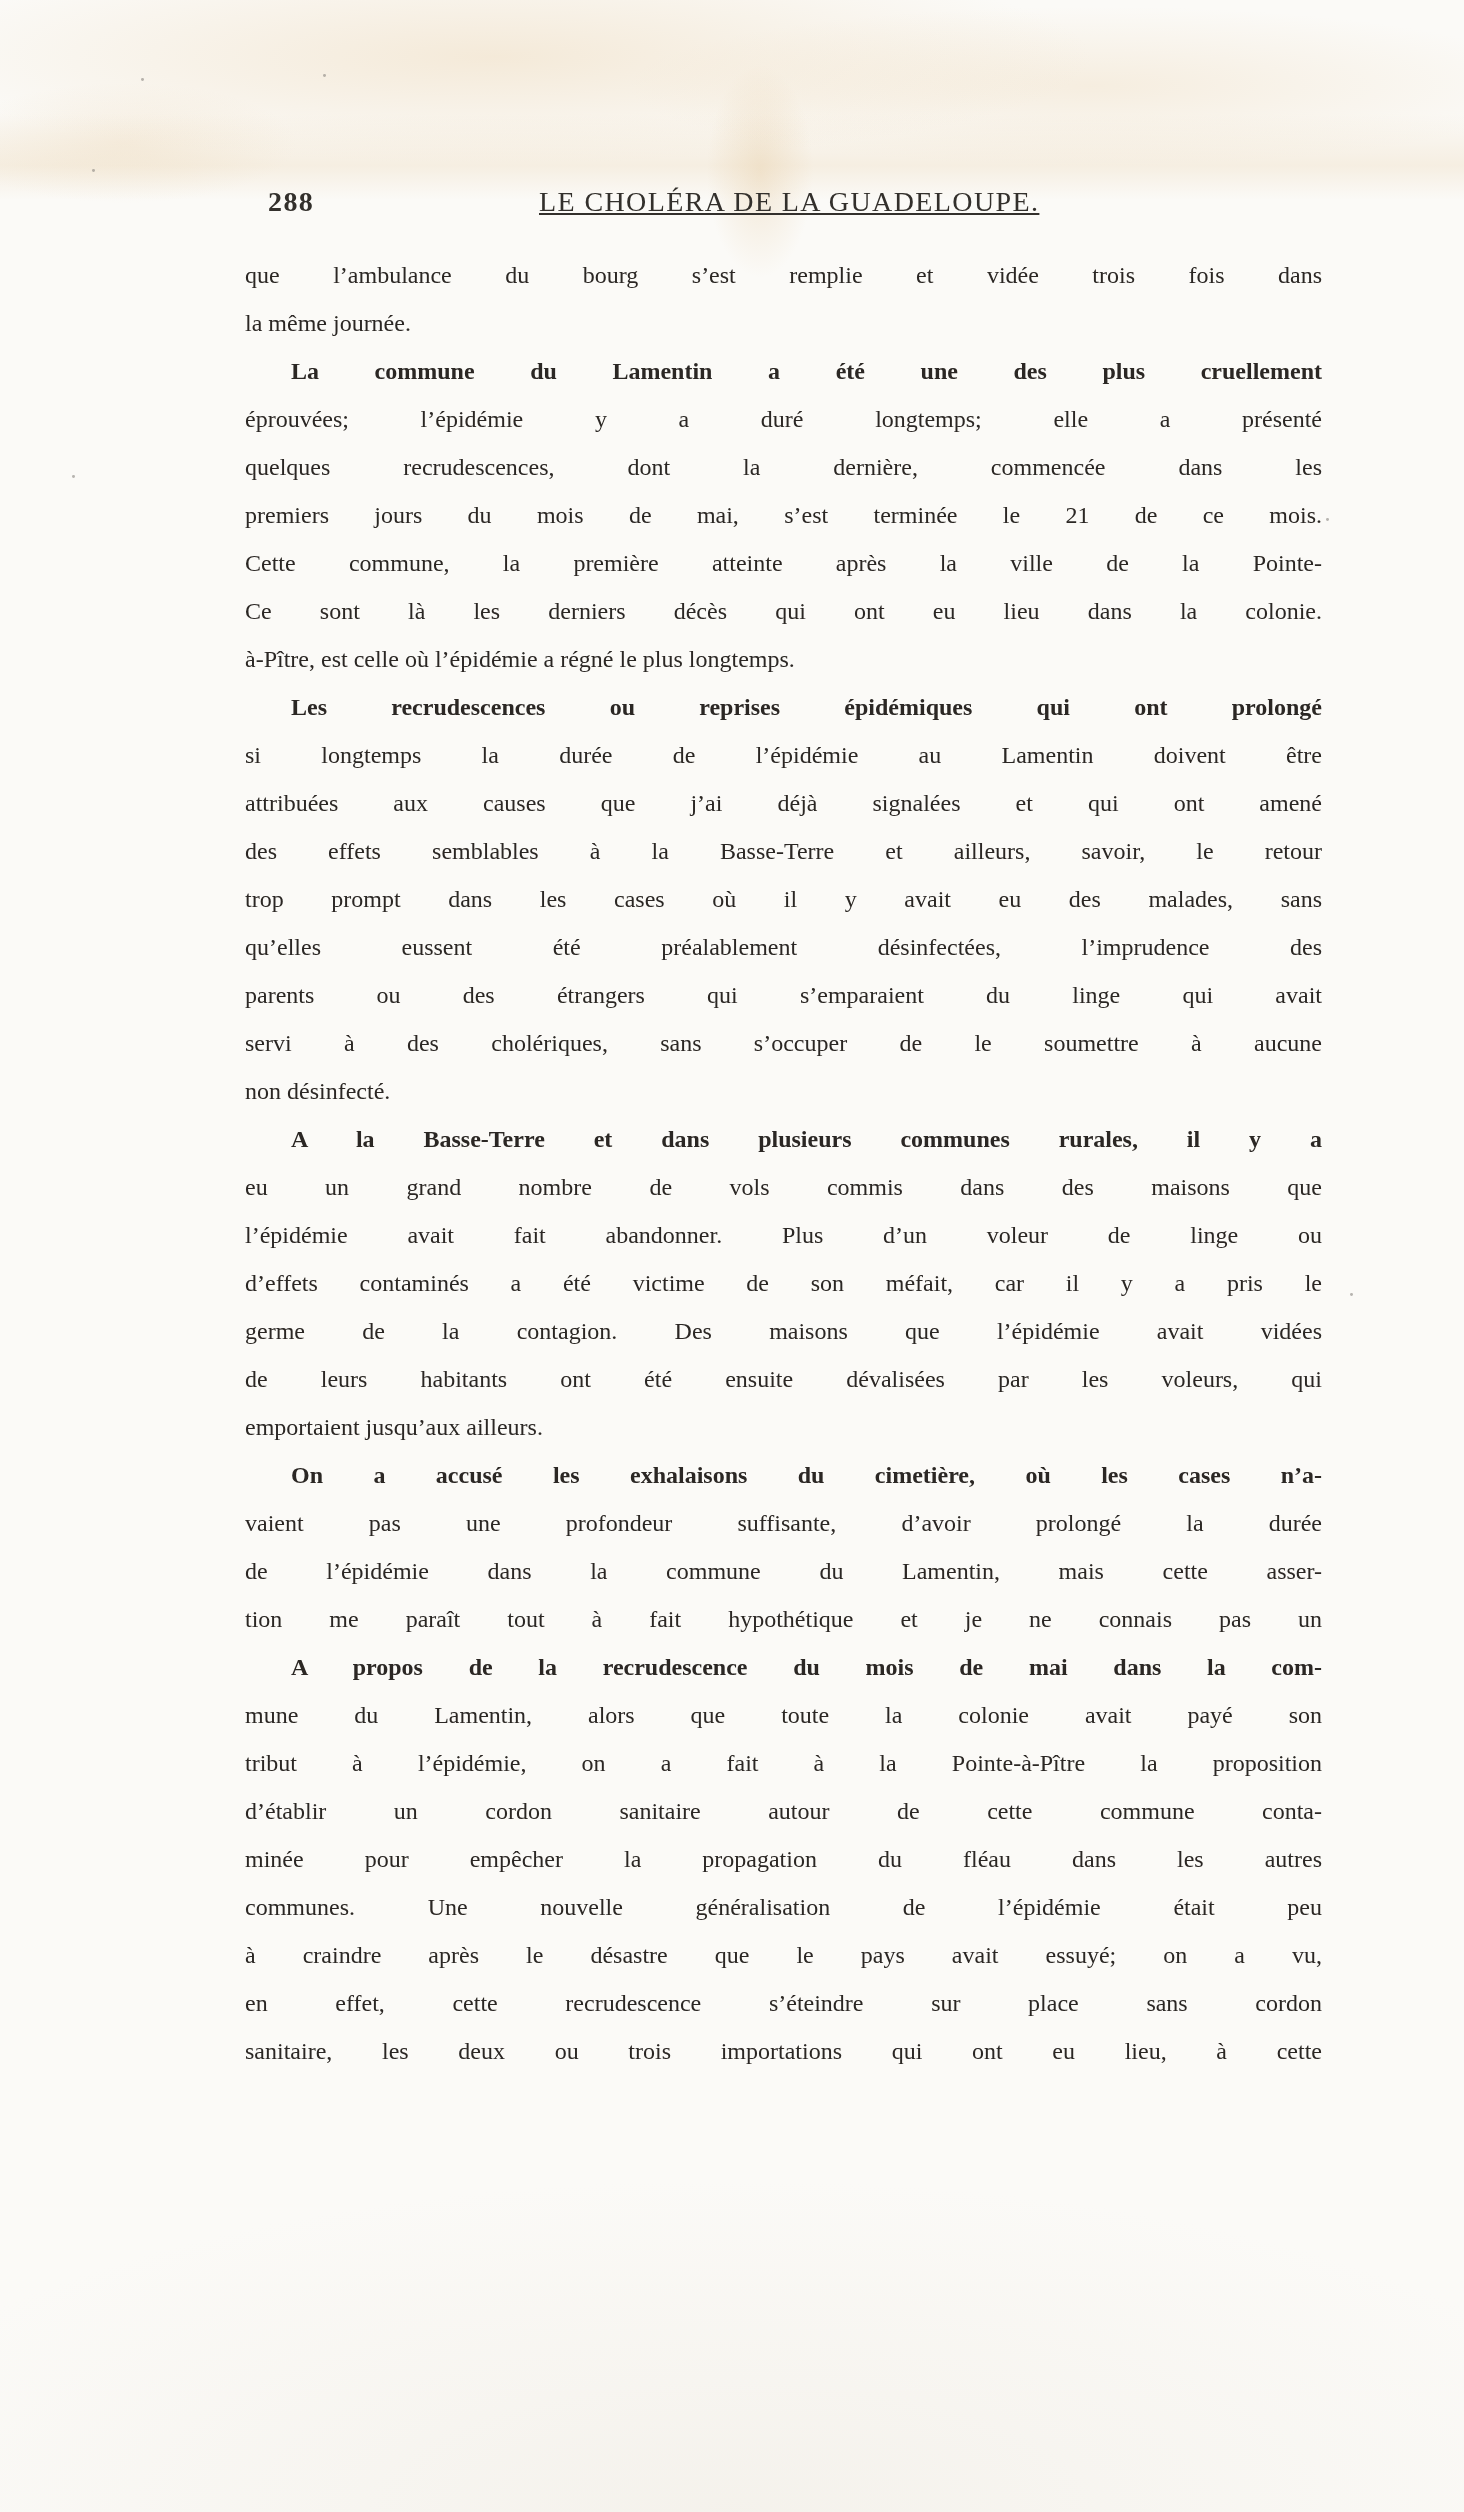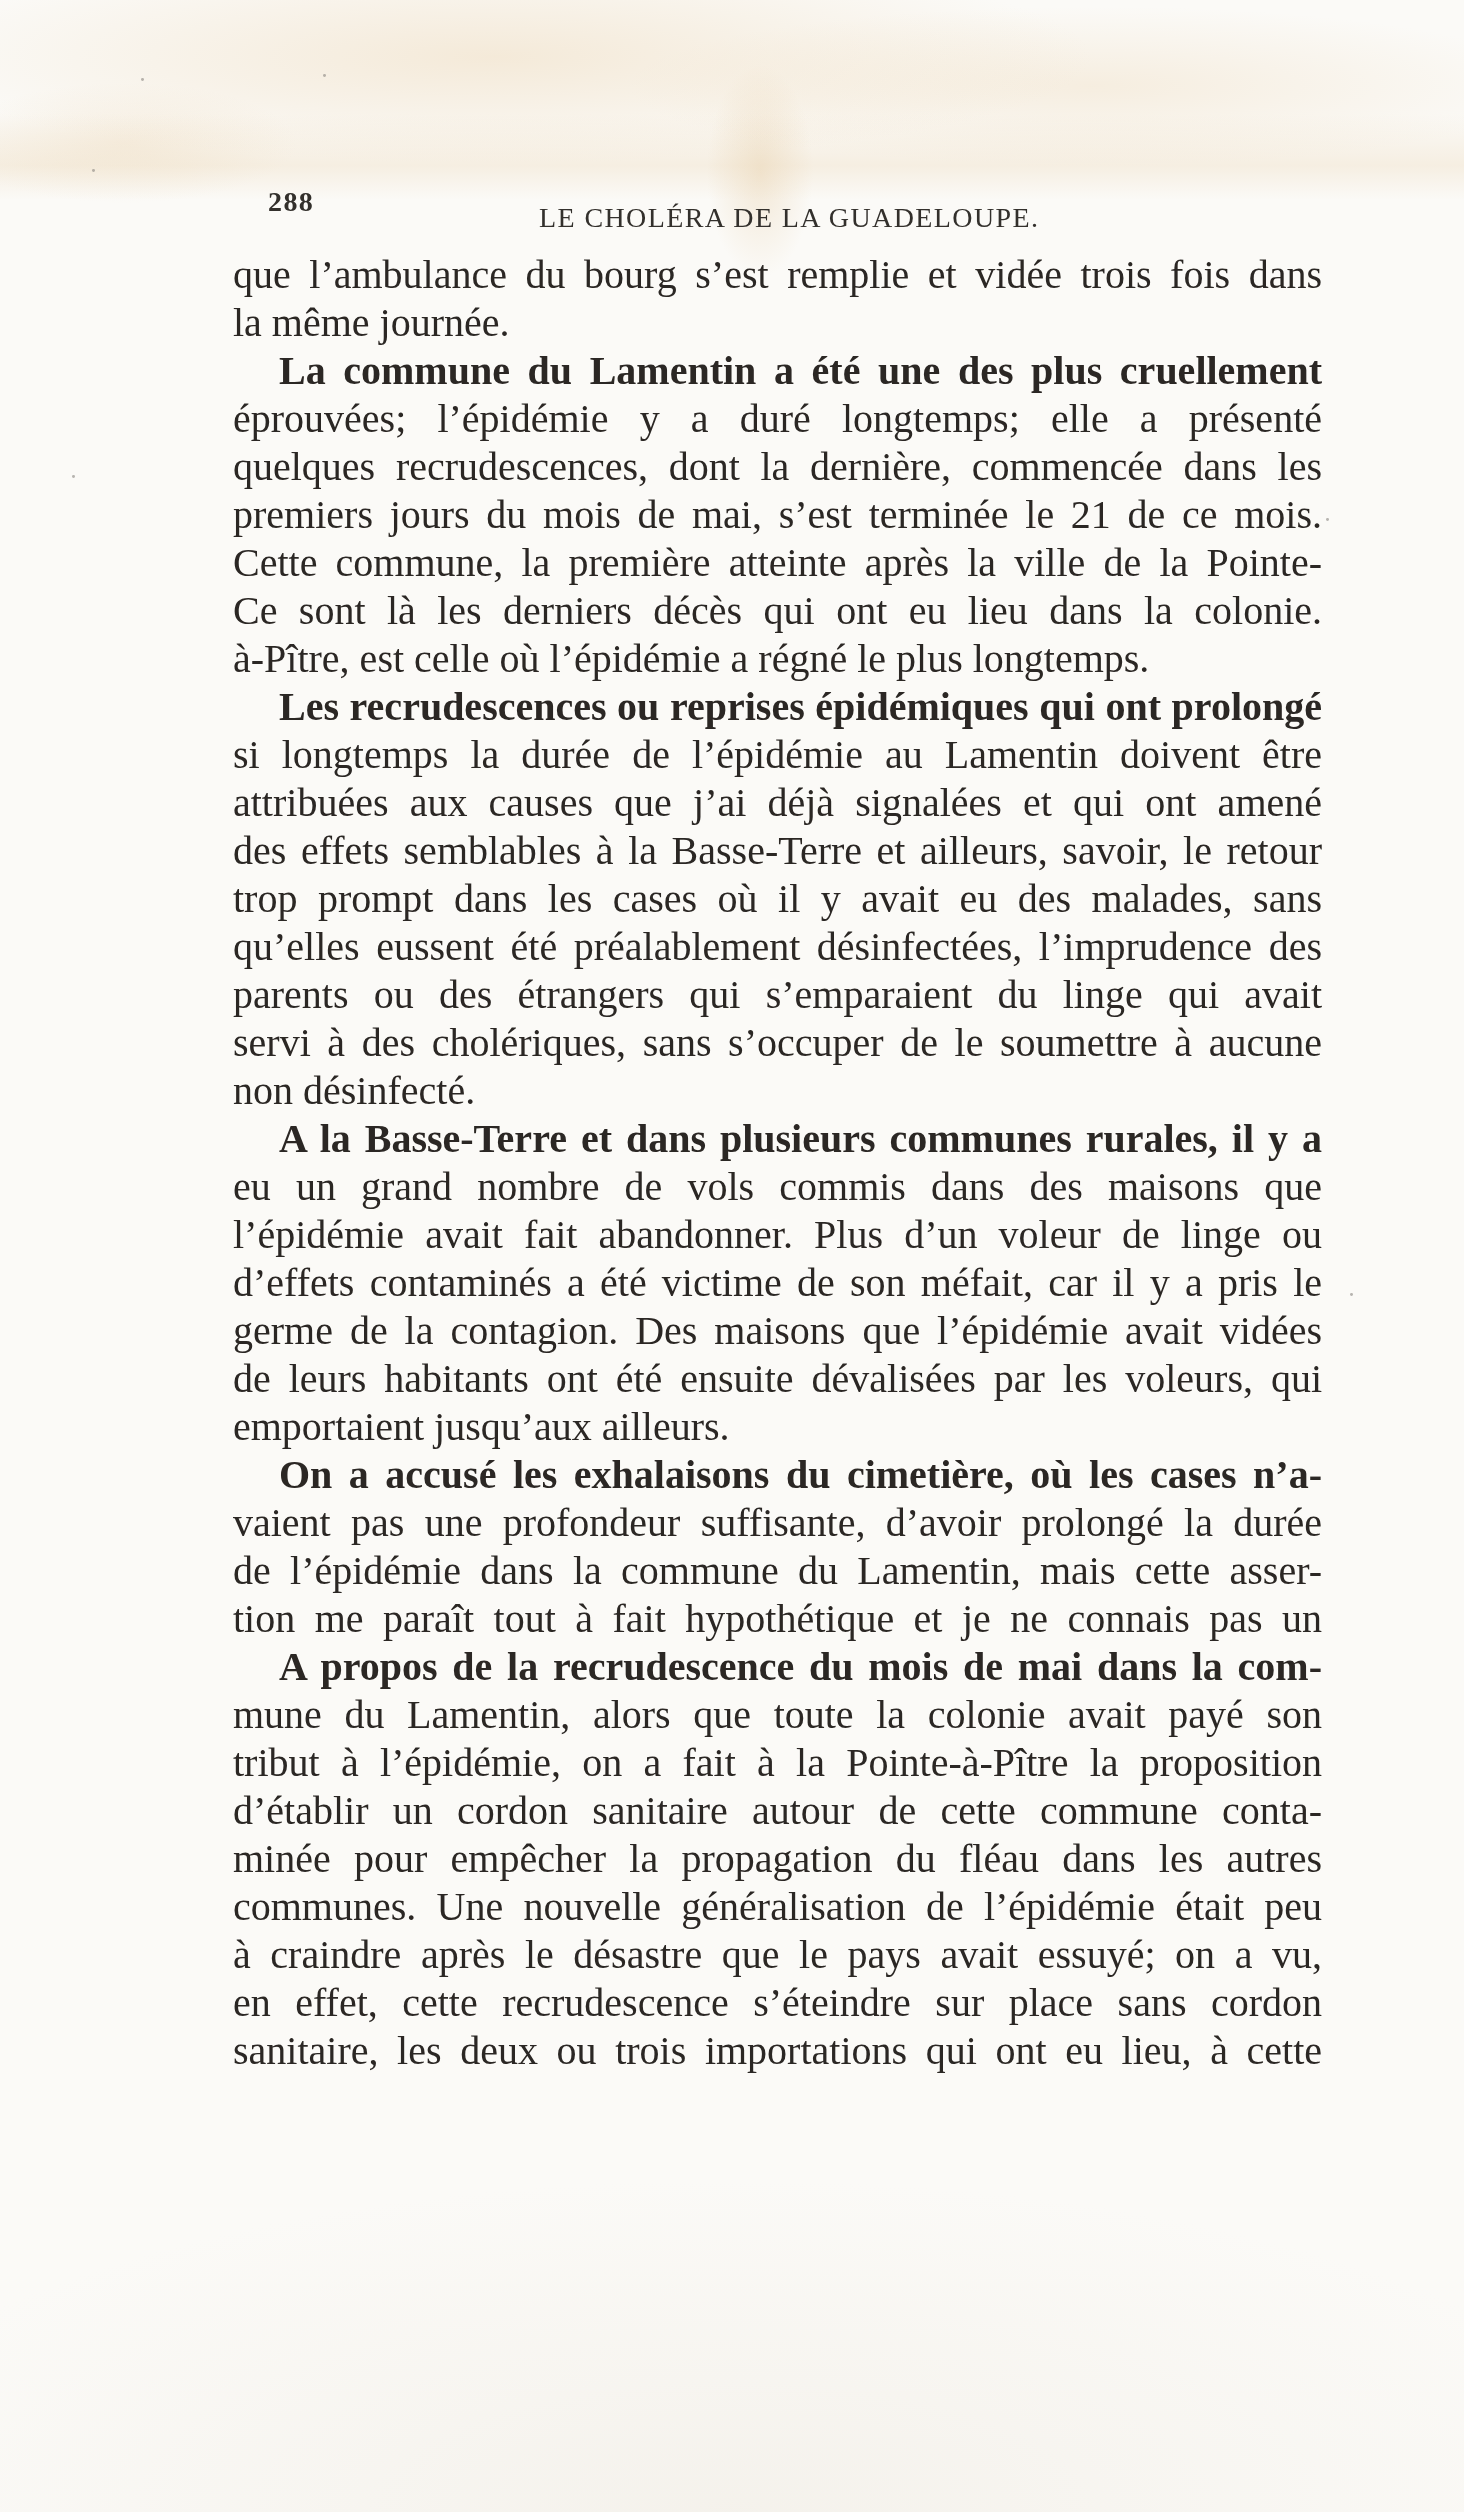--- a/index.html
+++ b/index.html
@@ -58,37 +58,39 @@
     }
     .running-head .pageno {
       position: absolute;
       left: 0;
       top: 0;
       font-weight: bold;
     }
     .running-head .title {
       position: absolute;
       left: 271px;
-      top: 16px;
+      top: 0;
+      text-decoration: underline;
     }
     .body-text {
       position: absolute;
       left: 233px;
       top: 251px;
       width: 1089px;
     }
     .line {
       display: block;
       height: 48px;
       line-height: 48px;
-      font-size: 40px;
+      font-size: 24px;
       white-space: nowrap;
       text-align: justify;
       text-align-last: justify;
       overflow: visible;
+      margin-left: 12px;
     }
     .line.last {
       text-align-last: left;
     }
     .line.indent {
       padding-left: 46px;
       font-weight: bold;
     }
   </style>
 </head>

